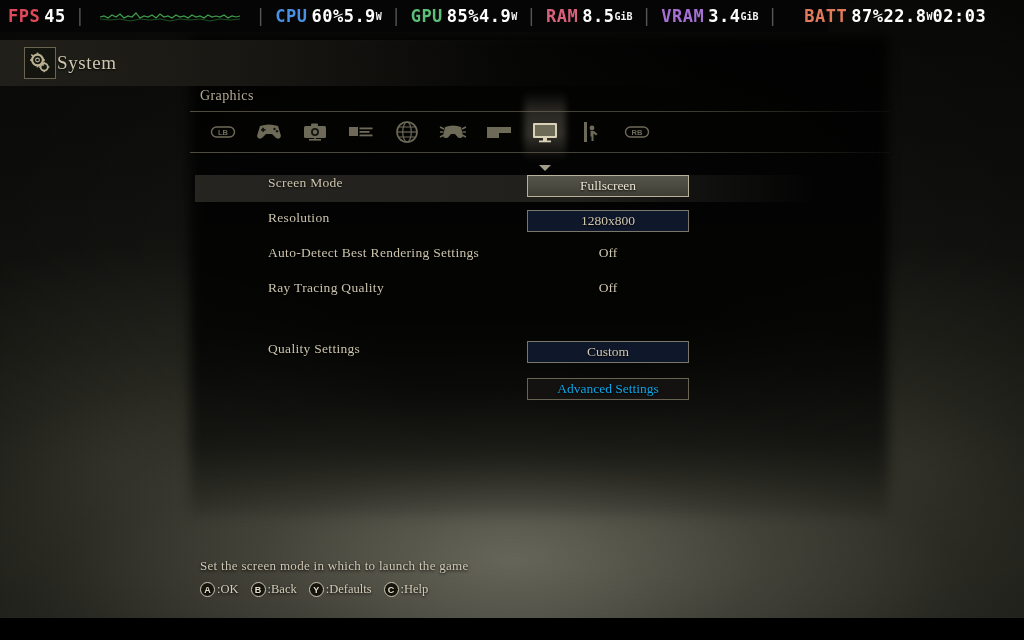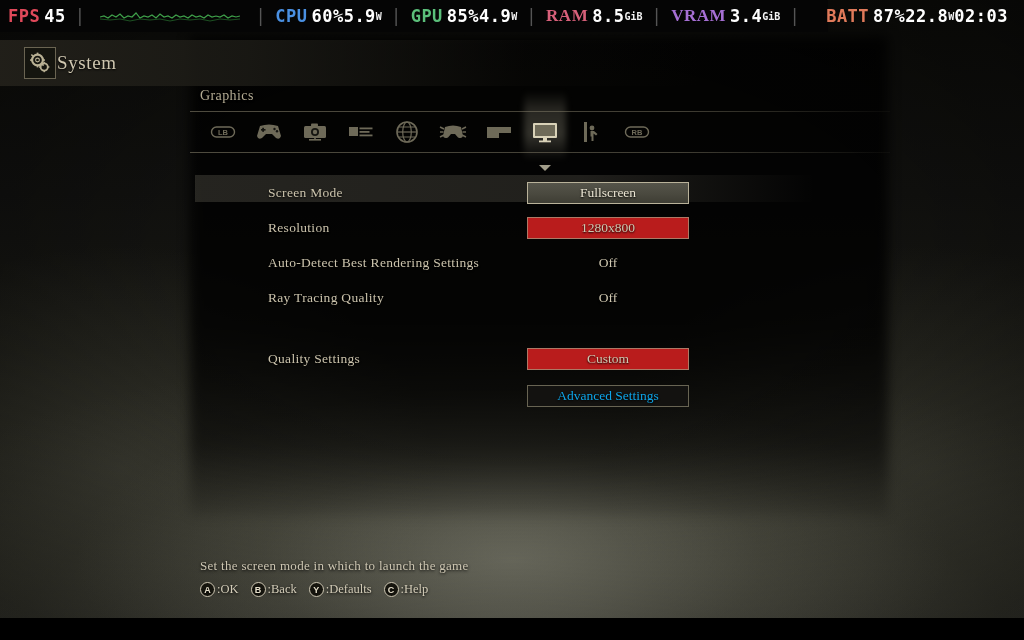--- a/index.html
+++ b/index.html
@@ -43,22 +43,22 @@
     font-weight:bold; font-size:17px;
     color:#f2f2f2; letter-spacing:0.5px;
     padding-left:8px;
     z-index:30;
   }
   #perf-overlay .lbl { margin-right:4px; }
   #perf-overlay .val { color:#ffffff; }
   .pf-fps   { color:#e0495a; }
   .pf-cpu   { color:#4a90e2; }
   .pf-gpu   { color:#5bbf7a; }
-  .pf-ram   { color:#d8607a;font-family:Liberation Serif, serif; }
-  .pf-vram  { color:#a66fd4;font-family:Liberation Serif, serif; }
+  .pf-ram   { color:#d8607a; }
+  .pf-vram  { color:#a66fd4; }
   .pf-batt  { color:#e07a5a;margin-left:17px; }
   .sep { color:#555; margin:0 9px; font-weight:normal; }
   .sup { font-size:10px; vertical-align:super; letter-spacing:0; }
   .gap { display:inline-block; width:16px; }
   #frametime-graph {
     width:140px; height:22px; margin:0 6px; position:relative;
   }
 
   
   #system-header {
@@ -105,38 +105,38 @@
   }
   .tab.selected .chev {
     position:absolute; bottom:-11px; left:50%; margin-left:-6px;
     width:0; height:0; border-left:6px solid transparent; border-right:6px solid transparent;
     border-top:6px solid rgba(215,209,184,0.75);
   }
 
   
   #rows { margin-top:22px; position:relative; }
   .row {
-    position:relative; height:35px; display:flex; align-items:center;
+    position:relative; height:35px; display:flex; 
   }
   .row .rowhl {
     position:absolute; left:5px; top:0; width:620px; height:27px;
     background:linear-gradient(90deg, rgba(214,208,182,0.16) 0%, rgba(214,208,182,0.14) 62%, rgba(214,208,182,0.00) 100%);
   }
   .row-label {
     position:relative; margin-left:78px; width:250px;
     color:#cbc3ac; font-size:13.5px; letter-spacing:0.3px; text-shadow:0 1px 2px #000;
   }
   .row-value-plain {
     position:relative; position:absolute; left:337px; width:162px; text-align:center;
     color:#cfc7b0; font-size:13.5px; text-shadow:0 1px 2px #000;
   }
   .valuebox {
     position:absolute; left:337px; width:162px; height:22px;
     border:1px solid rgba(168,161,134,0.70);
-    background:#b91c1c;
+    background:#0f172a;
     display:flex; align-items:center; justify-content:center;
     color:#cfc7b0; font-size:13.5px; text-shadow:0 1px 2px #000;
   }
   .valuebox.hl {
     background:linear-gradient(180deg,#55544a 0%, #4a493f 55%, #3e3d34 100%);
     border-color:#b9b29a;
     color:#eae4d2;
   }
   .btnbox {
     position:absolute; left:337px; width:162px; height:22px;

